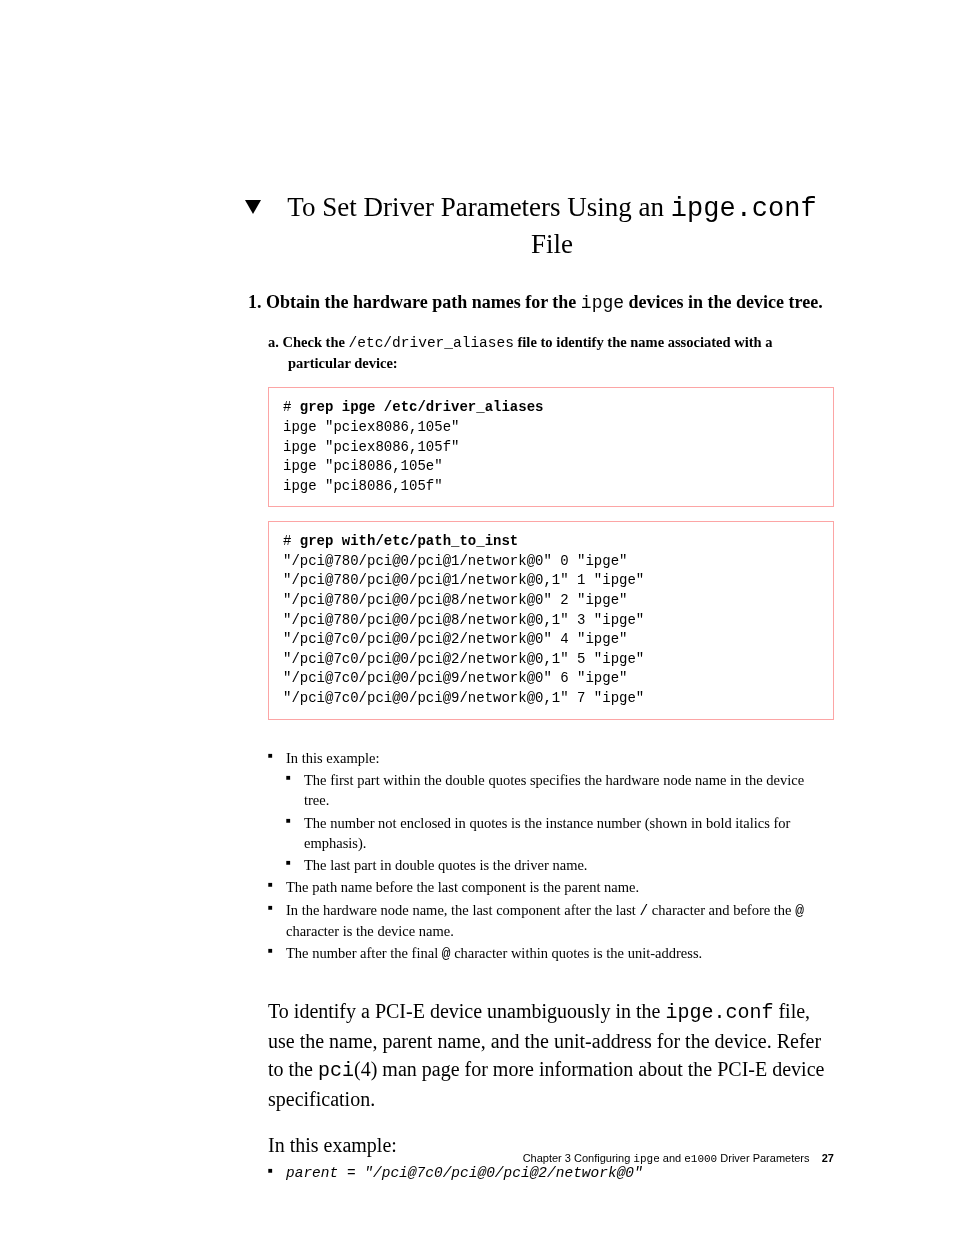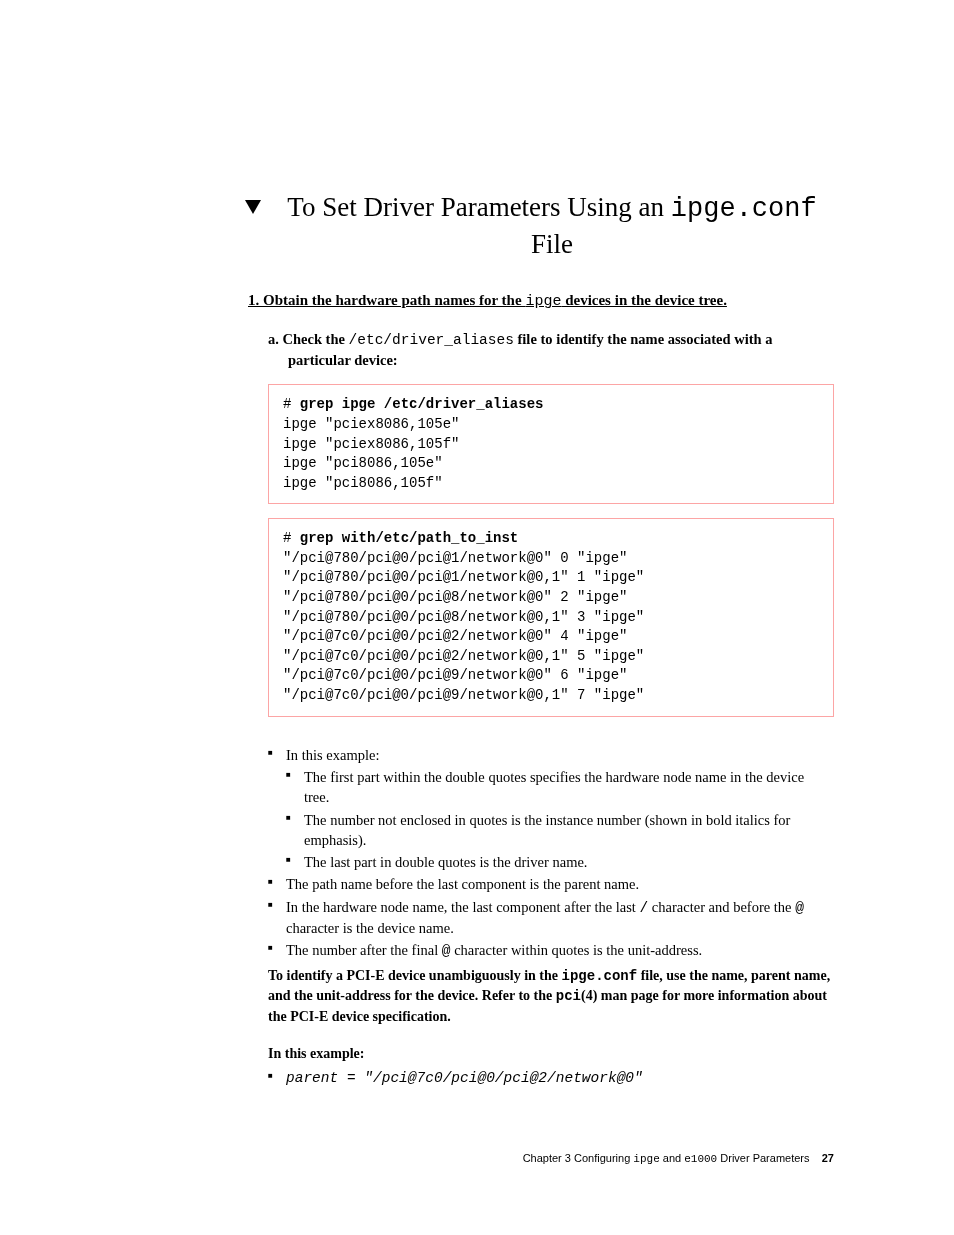--- a/index.html
+++ b/index.html
@@ -25,25 +25,24 @@
   h1 {
     font-weight: 400;
     font-size: 27px;
     margin: 0 0 30px 22px;
     line-height: 1.3;
     text-align: center;
   }
   h1 .tt { font-family: "Courier New", Courier, monospace; }
   .step {
     font-weight: 700;
-    font-size: 15px;
+    font-size: 18px;
     margin: 0 0 20px 0;
     text-indent: -22px;
     padding-left: 22px;
-    text-decoration: underline;
   }
   .step .tt { font-family: "Courier New", Courier, monospace; font-weight: 400; }
   .substep {
     font-weight: 700;
     font-size: 14.5px;
     margin: 0 0 14px 20px;
     text-indent: -20px;
     padding-left: 20px;
     line-height: 1.35;
   }
@@ -90,24 +89,23 @@
   }
   ul.bullets ul > li::before {
     content: "■";
     position: absolute;
     left: 0;
     top: 2px;
     font-size: 8px;
   }
   .tt { font-family: "Courier New", Courier, monospace; }
   .para {
-    font-size: 14px;
-    line-height: 1.4;
-    margin: 4px 0 0 20px;
-    font-weight: bold;
+    font-size: 20px;
+    line-height: 1.4;
+    margin: 32px 0 0 20px;
   }
   .short-para { margin-top: 18px; margin-bottom: 4px; }
   ul.last-bullets {
     list-style: none;
     margin: 0 0 0 20px;
     padding: 0;
     font-size: 14.5px;
     line-height: 1.4;
   }
   ul.last-bullets > li {

